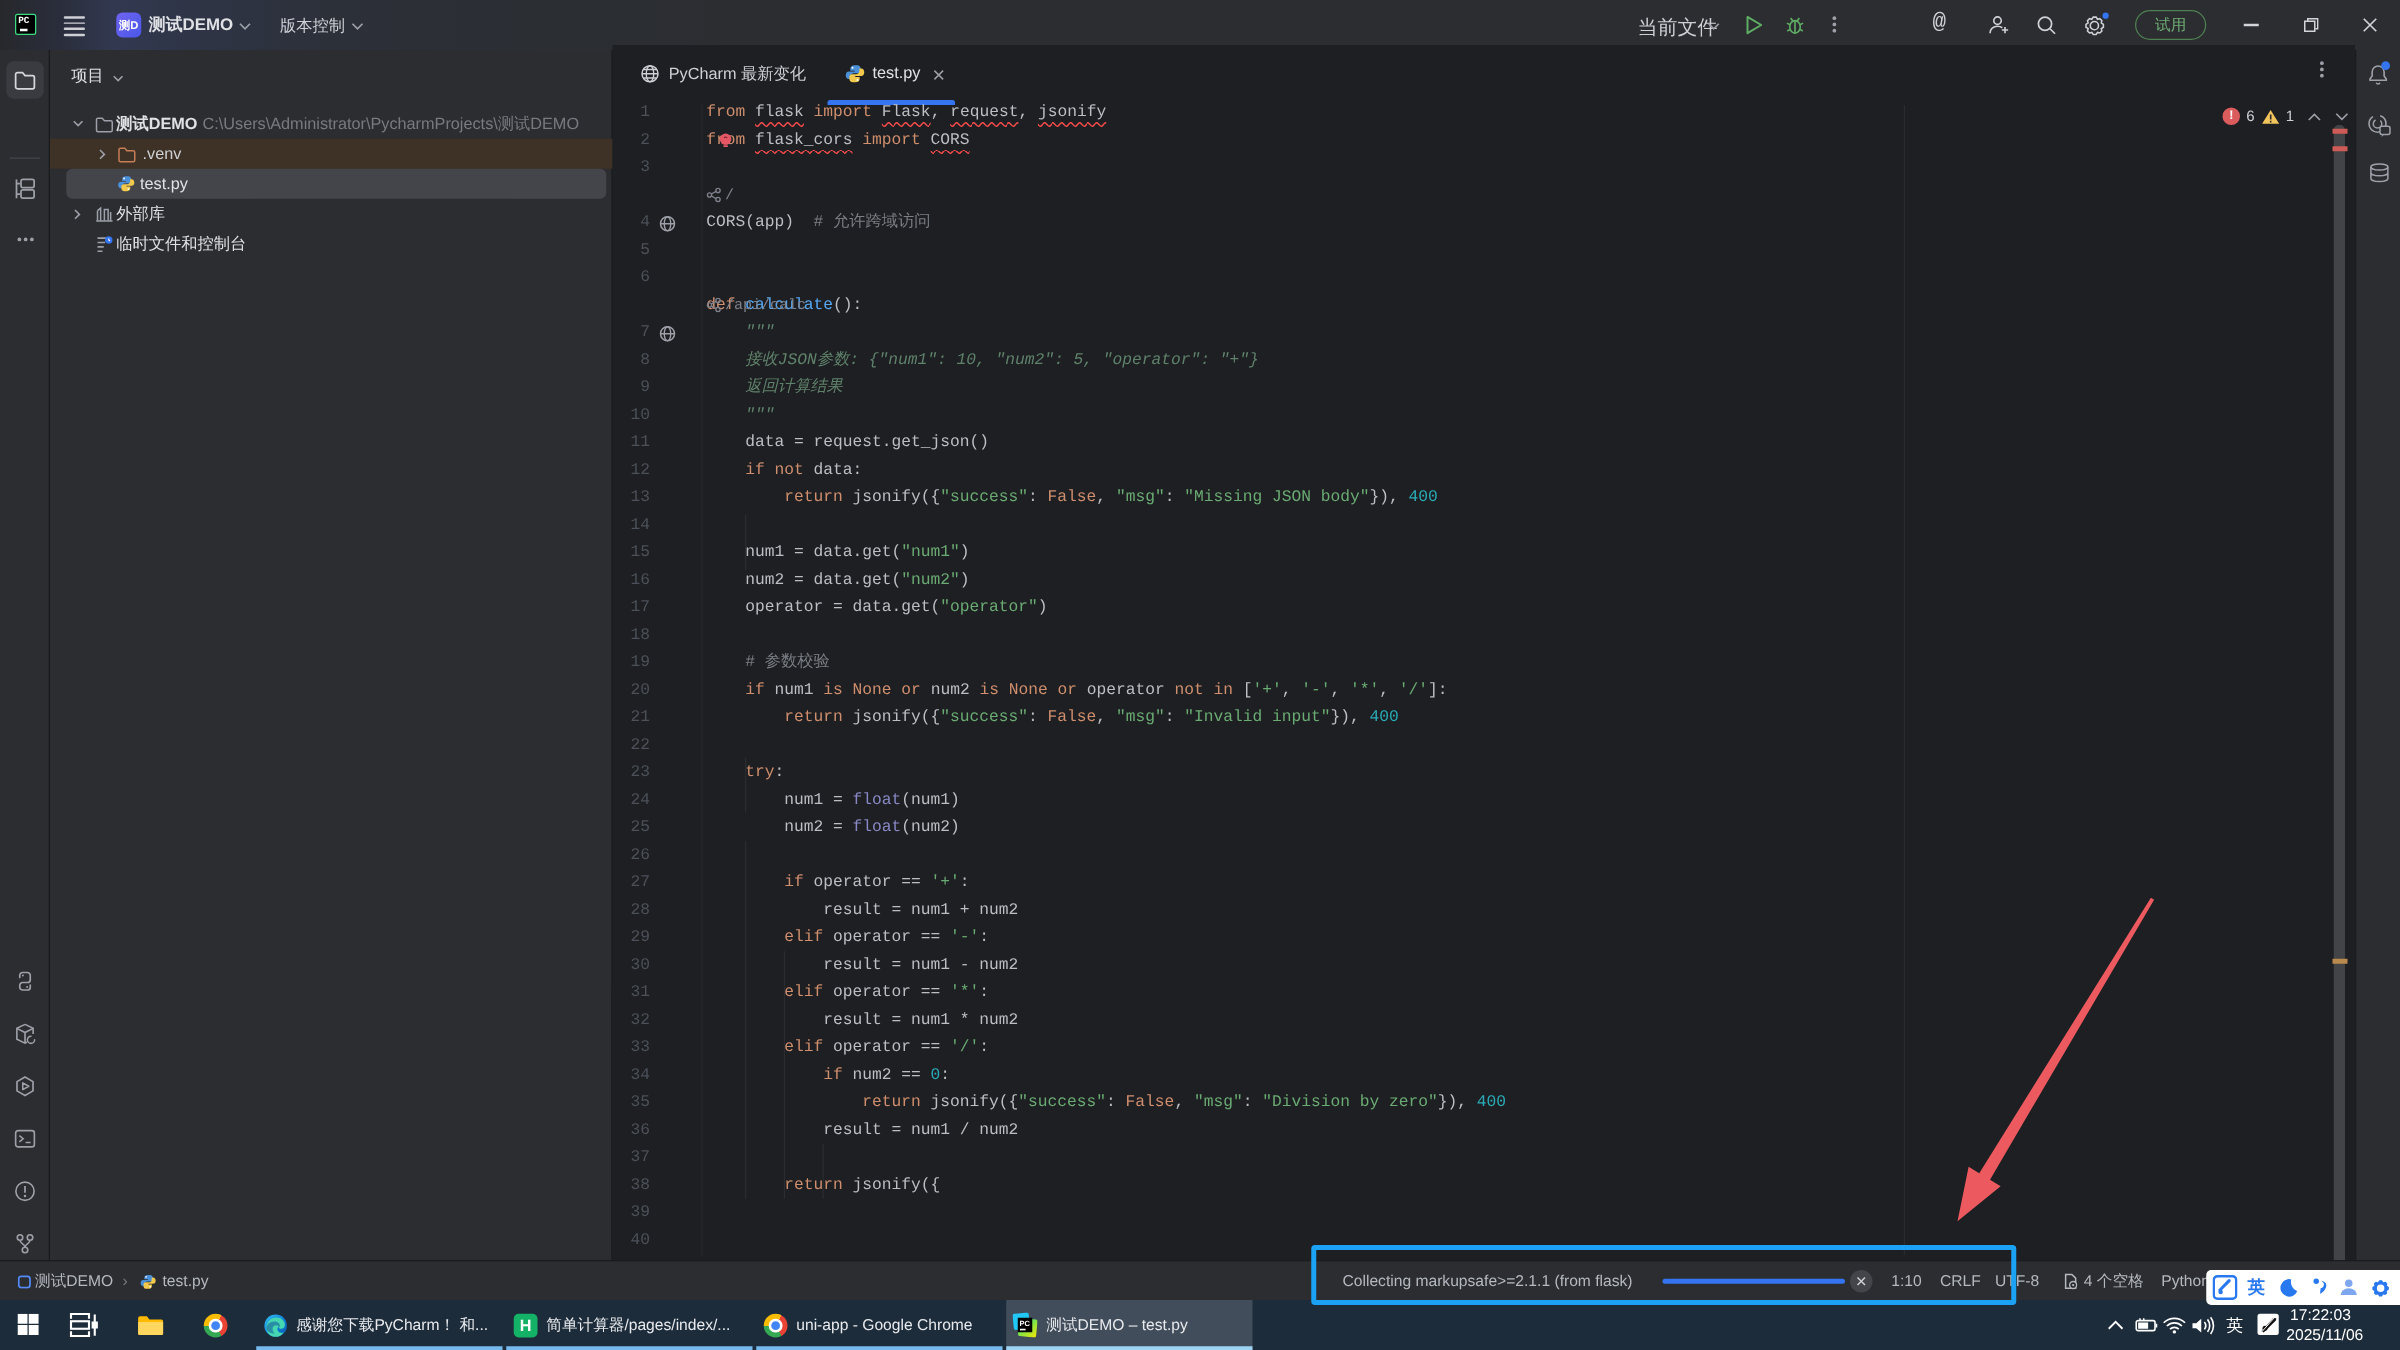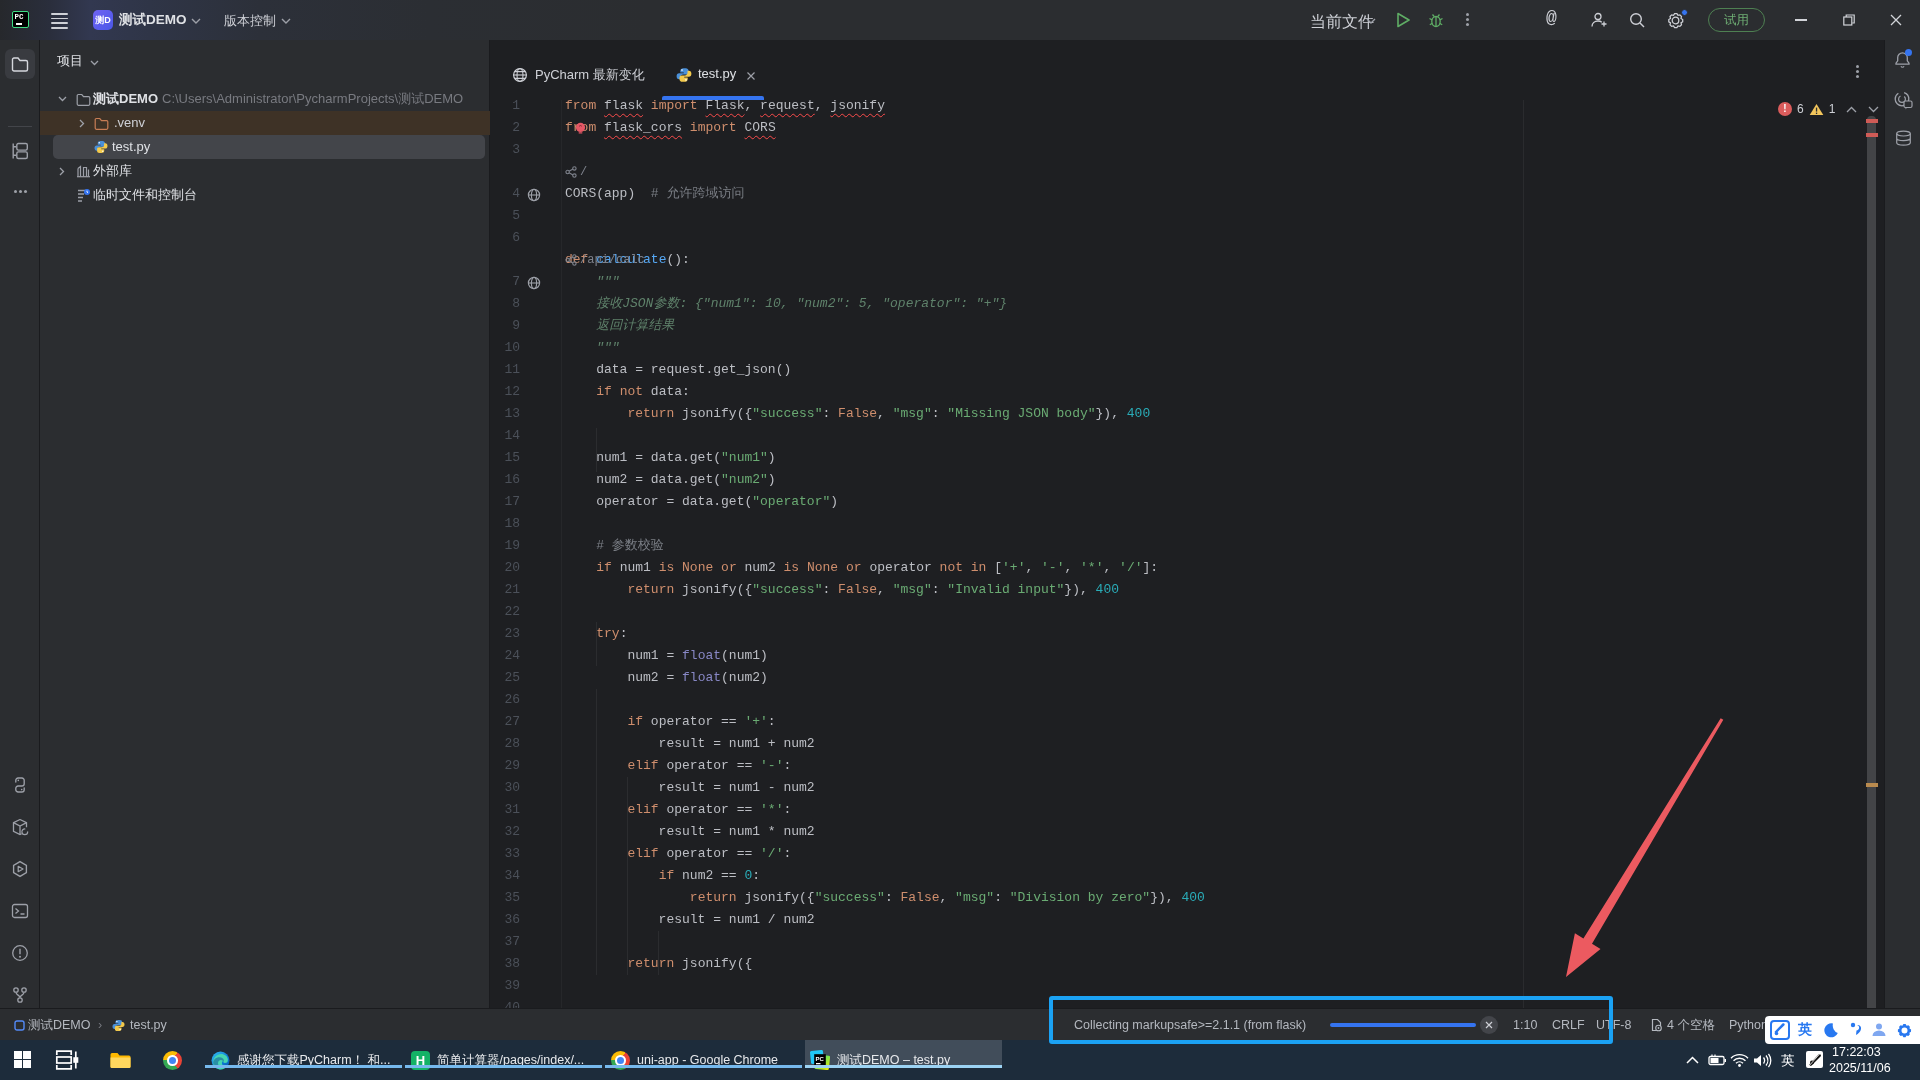--- a/index.html
+++ b/index.html
@@ -1,38 +1,38 @@
 <!DOCTYPE html>
 <html><head><meta charset="utf-8"><style>
 
 *{margin:0;padding:0;box-sizing:border-box}
 html,body{width:1920px;height:1080px;overflow:hidden;background:#1e1f22}
 body{font-family:"Liberation Sans",sans-serif;position:relative}
 .abs{position:absolute}
 #titlebar{left:0;top:0;width:1920px;height:40px;background:linear-gradient(90deg,#26282c 0px,#2a2e3c 50px,#323850 90px,#2f3547 150px,#2c3039 260px,#2b2e33 430px,#2b2d30 650px,#2b2d30 100%)}
 #leftstripe{left:0;top:40px;width:40px;height:968px;background:#2b2d30;border-right:1px solid #1a1b1e}
 #projpanel{left:40px;top:40px;width:450px;height:968px;background:#2b2d30;border-right:1px solid #1a1b1e;font-size:13px;color:#dfe1e5}
-#editor{left:490px;top:52px;width:1394px;height:755px;background:#1e1f22}
+#editor{left:490px;top:36px;width:1394px;height:755px;background:#1e1f22}
 #rightstripe{left:1884px;top:40px;width:36px;height:968px;background:#2b2d30;border-left:1px solid #1a1b1e}
 #statusbar{left:0;top:1008px;width:1920px;height:32px;background:#2b2d30;border-top:1px solid #1a1b1e;font-size:12.5px;color:#b4b8bf}
 #taskbar{left:0;top:1040px;width:1920px;height:40px;background:#1d2c3b;color:#fff;font-size:12.5px}
 .mono{font-family:"Liberation Mono",monospace}
 #gutter{left:0;top:43px;width:30px;text-align:right;color:#4b5059}
 #gutter .cl,#code .cl{height:22px;line-height:22px;font-size:13px;white-space:pre}
 #code{left:75px;top:43px}
 #code .cl{color:#bcbec4}
 .k{color:#cf8e6d}.s{color:#6aab73}.n{color:#2aacb8}.c{color:#7a7e85}.f{color:#56a8f5}.b{color:#8888c6}
 .ds{color:#5f826b;font-style:italic}
 .e{text-decoration:underline;text-decoration-style:wavy;text-decoration-color:#fa4b4b;text-decoration-thickness:1px;text-underline-offset:4px}
 .su{color:#6aab73;text-decoration:underline;text-decoration-color:#6aab73;text-underline-offset:3px}
 .tabtext{font-size:13px;color:#ced0d6}
 .trow{position:absolute;left:0;width:450px;height:24px;line-height:24px}
 .dim{color:#787a80}
 .sbtxt{position:absolute;top:0;height:32px;line-height:32px}
-.tbbtn{position:absolute;top:0;height:28px}
+.tbbtn{position:absolute;top:0;height:40px}
 .tbline{position:absolute;bottom:0;left:0;right:0;height:3px;background:#76b9ed}
 .tbtxt{position:absolute;left:32px;top:0;height:40px;line-height:40px;white-space:nowrap;overflow:hidden;color:#e8eaed}
 
 </style></head><body>
 <div id="titlebar" class="abs">
 <div class="abs" style="left:12px;top:11px;width:17px;height:17px;background:#000;border:1.8px solid #3ddc84;border-radius:2px">
       <div class="abs mono" style="left:1.5px;top:0.5px;font-size:7.5px;color:#fff;font-weight:bold;letter-spacing:0">PC</div>
       <div class="abs" style="left:2.5px;bottom:2.5px;width:6px;height:1.6px;background:#fff"></div>
     </div>
 <div class="abs" style="left:51px;top:13.0px;width:17px;height:1.8px;background:#ced0d6;border-radius:1px"></div>

